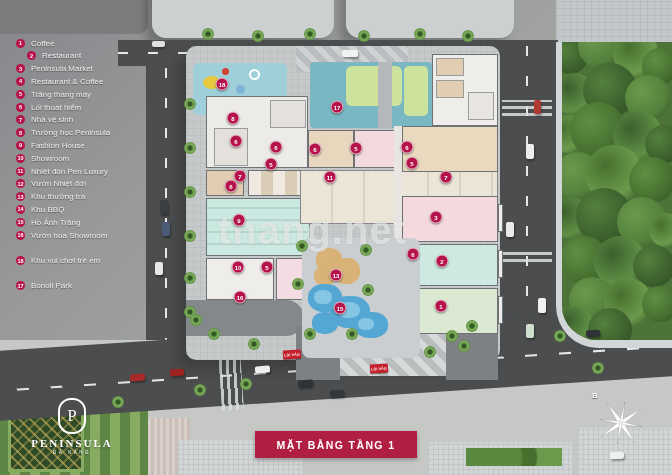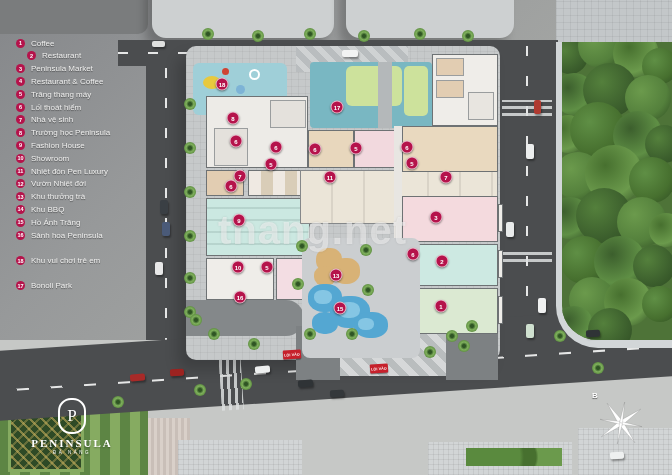--- a/index.html
+++ b/index.html
@@ -265,32 +265,35 @@
       <div class="legend-row" style="top: 171.4px;">
         <span class="legend-num">14</span>
         <span class="legend-label">Khu BBQ</span>
       </div>
       <div class="legend-row" style="top: 184.2px;">
         <span class="legend-num">15</span>
         <span class="legend-label">Hồ Ánh Trăng</span>
       </div>
       <div class="legend-row" style="top: 197px;">
         <span class="legend-num">16</span>
-        <span class="legend-label">Sảnh hoa Peninsula</span>
+        <span class="legend-label">Vườn hoa Showroom</span>
       </div>
       <div class="legend-row" style="top: 209.8px; margin-top: 38px;">
         <span class="legend-num">17</span>
         <span class="legend-label">Bonoli Park</span>
       </div>
       <div class="legend-row" style="top: 222.6px;">
         <span class="legend-num">18</span>
         <span class="legend-label">Khu vui chơi trẻ em</span>
       </div>
     </div>
 
+  <div class="abs banner">
+    <span>MẶT BẰNG TẦNG 1</span>
+  </div>
 
   <div class="abs logo">
     <div class="logo-oval">P</div>
     <div class="logo-name">PENINSULA</div>
     <div class="logo-sub">ĐÀ NẴNG</div>
   </div>
 
   <div class="abs compassB">B</div>
   <svg class="abs" style="left:596px;top:398px;" width="50" height="50" viewBox="0 0 50 50">
     <g transform="rotate(-35 25 25)" fill="#fff" stroke="rgba(0,0,0,.25)" stroke-width=".4">

